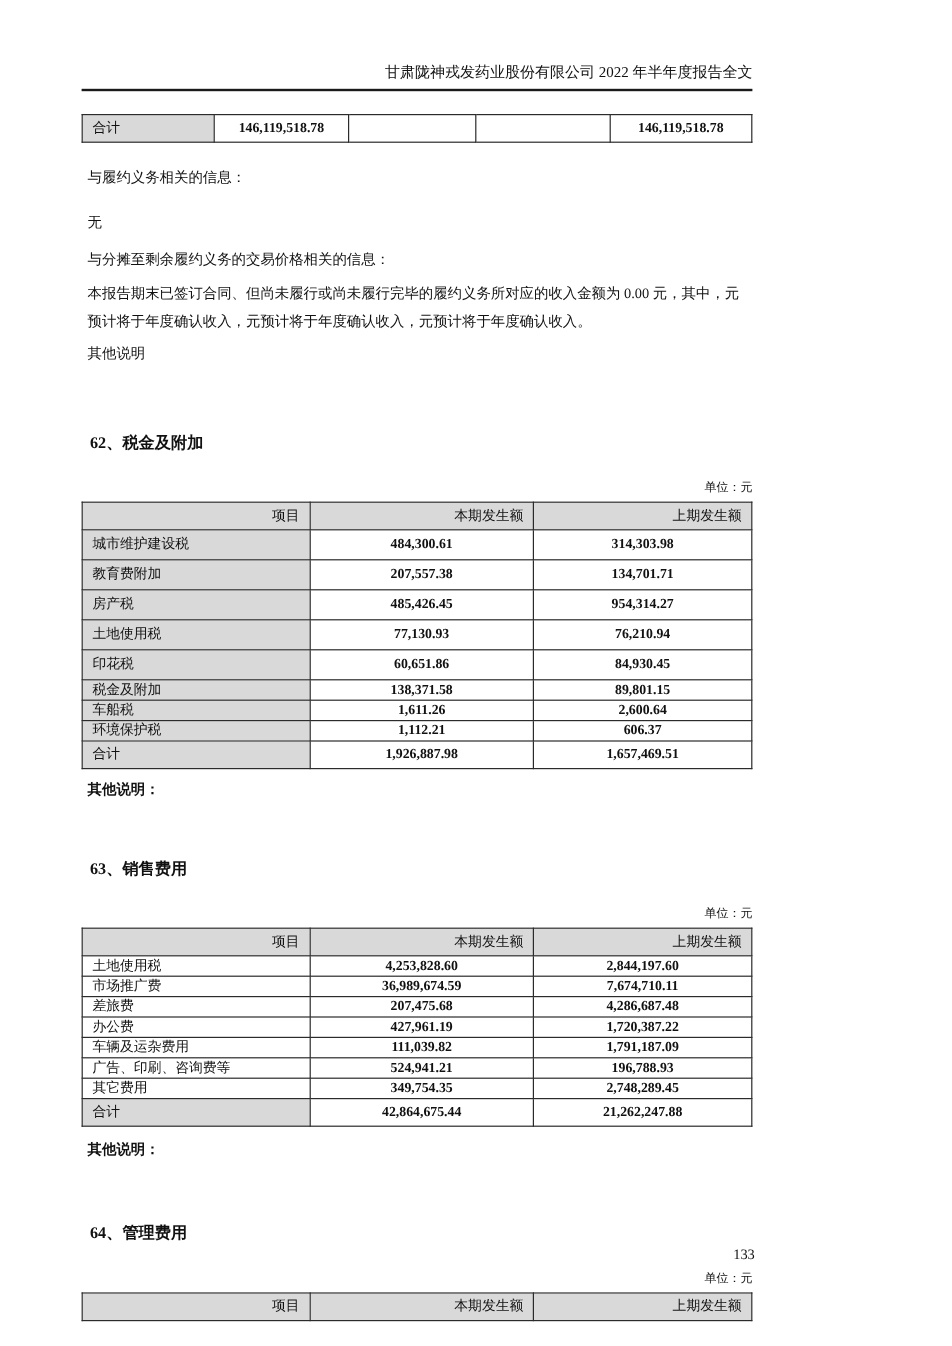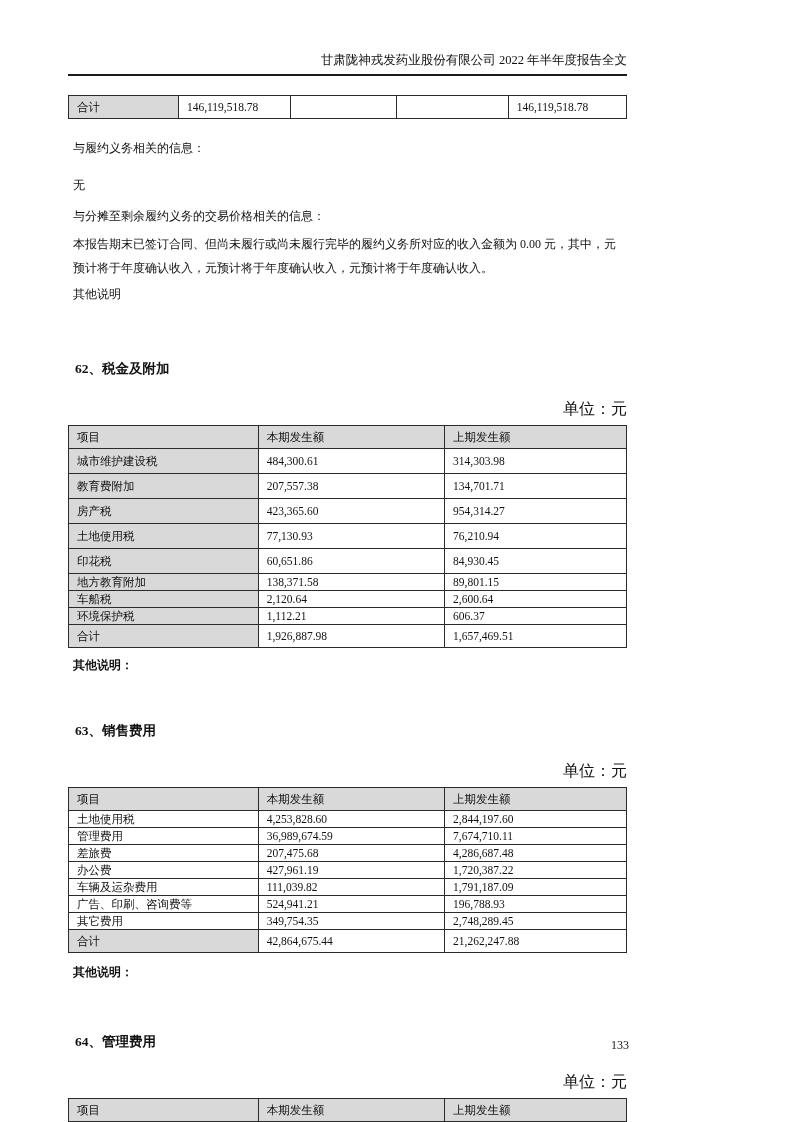--- a/index.html
+++ b/index.html
@@ -30,42 +30,42 @@
     font-size:11.5px;
     font-weight:normal;
     line-height:14px;
     padding:4px 8px;
     vertical-align:middle;
     overflow:hidden;
     white-space:nowrap;
   }
   .gray  { background:#d9d9d9; }
   .lbl   { text-align:left; }
-  .num   { text-align:left; }
-  th.hd  { text-align:left; background:#d9d9d9; }
+  .num   { text-align:center;font-weight:bold; }
+  th.hd  { text-align:right; background:#d9d9d9; }
 
   .toptable { margin-top:19px; }
 
   
   .para  { font-size:12px; line-height:16px; margin-left:5px; }
   .p1 { margin-top:21px; }
   .p2 { margin-top:21px; }
   .p3 { margin-top:15px; }
   .p4 { margin-top:8px; line-height:24px; white-space:normal; }
   .p5 { margin-top:6px; }
 
   .sec-title {
     font-size:13.5px; font-weight:bold;
     margin-left:7px;
   }
   .t62 { margin-top:58px; }
   .t63 { margin-top:48px; }
   .t64 { margin-top:52px; }
 
-  .unit { text-align:right; font-size:16px; margin-top:21px; margin-bottom:5px; }
+  .unit { text-align:right; font-size:10px; margin-top:21px; margin-bottom:5px; }
 
   
   tr.tall  td { padding-top:5px; padding-bottom:5px; }
   tr.short td { padding-top:1px; padding-bottom:1px; }
   tr.total td { padding-top:4px; padding-bottom:4px; }
 
   .note { font-size:12px; margin-left:5px; margin-top:9px;font-weight:bold; }
   .note63 { margin-top:11px; }
 
   .pageno {
@@ -126,41 +126,41 @@
         <td class="num">484,300.61</td>
         <td class="num">314,303.98</td>
       </tr>
       <tr class="tall">
         <td class="gray lbl">教育费附加</td>
         <td class="num">207,557.38</td>
         <td class="num">134,701.71</td>
       </tr>
       <tr class="tall">
         <td class="gray lbl">房产税</td>
-        <td class="num">423,365.60</td>
+        <td class="num">485,426.45</td>
         <td class="num">954,314.27</td>
       </tr>
       <tr class="tall">
         <td class="gray lbl">土地使用税</td>
         <td class="num">77,130.93</td>
         <td class="num">76,210.94</td>
       </tr>
       <tr class="tall">
         <td class="gray lbl">印花税</td>
         <td class="num">60,651.86</td>
         <td class="num">84,930.45</td>
       </tr>
       <tr class="short">
-        <td class="gray lbl">地方教育附加</td>
+        <td class="gray lbl">税金及附加</td>
         <td class="num">138,371.58</td>
         <td class="num">89,801.15</td>
       </tr>
       <tr class="short">
         <td class="gray lbl">车船税</td>
-        <td class="num">2,120.64</td>
+        <td class="num">1,611.26</td>
         <td class="num">2,600.64</td>
       </tr>
       <tr class="short">
         <td class="gray lbl">环境保护税</td>
         <td class="num">1,112.21</td>
         <td class="num">606.37</td>
       </tr>
       <tr class="total">
         <td class="gray lbl">合计</td>
         <td class="num">1,926,887.98</td>
@@ -183,21 +183,21 @@
         <th class="hd">项目</th>
         <th class="hd">本期发生额</th>
         <th class="hd">上期发生额</th>
       </tr>
       <tr class="short">
         <td class="lbl">土地使用税</td>
         <td class="num">4,253,828.60</td>
         <td class="num">2,844,197.60</td>
       </tr>
       <tr class="short">
-        <td class="lbl">管理费用</td>
+        <td class="lbl">市场推广费</td>
         <td class="num">36,989,674.59</td>
         <td class="num">7,674,710.11</td>
       </tr>
       <tr class="short">
         <td class="lbl">差旅费</td>
         <td class="num">207,475.68</td>
         <td class="num">4,286,687.48</td>
       </tr>
       <tr class="short">
         <td class="lbl">办公费</td>

